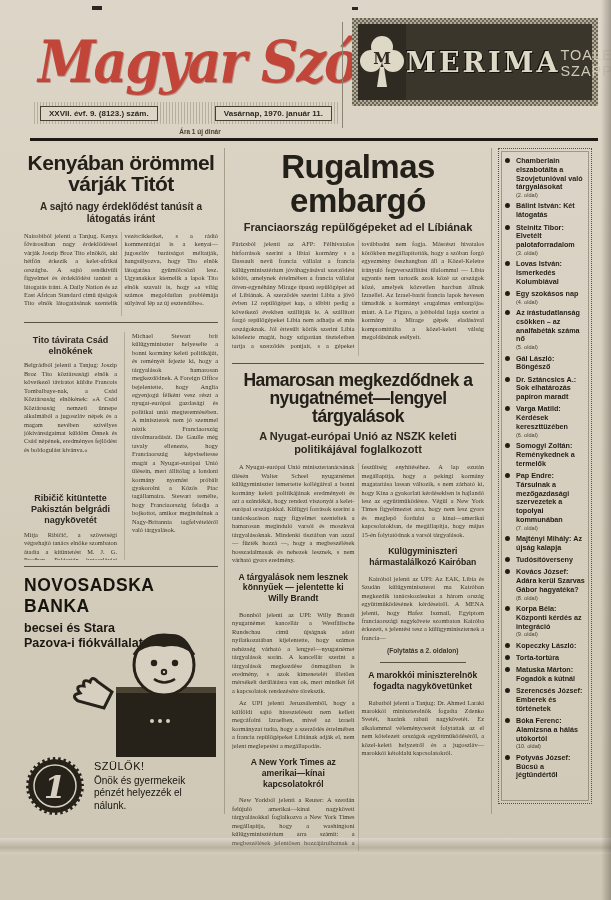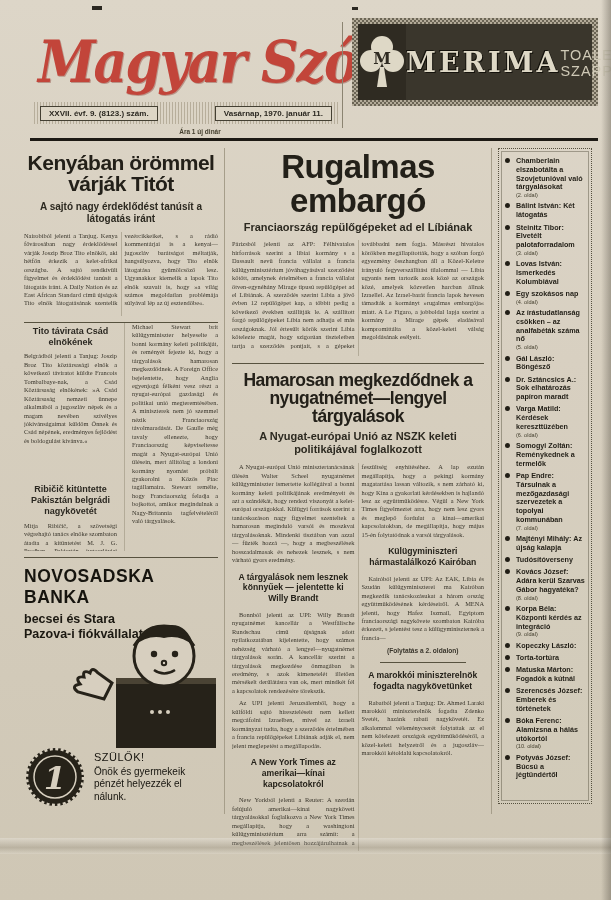--- a/index.html
+++ b/index.html
@@ -50,21 +50,21 @@
   .body-text{font-size:6.4px;line-height:1.32;text-align:justify;color:#3a362c;overflow:hidden;}
   .two-col{column-count:2;column-gap:7px;column-rule:1px solid #b3ab98;column-fill:auto;}
   .inner-head{font-family:"Liberation Sans",sans-serif;font-weight:bold;font-size:8.6px;line-height:1.25;
     text-align:center;margin:7px 4px;break-inside:avoid;color:#26231b;}
   .para{margin:0 0 4px 0;text-indent:7px;}
   .rule{border:none;border-top:1px solid #57523f;margin:6px 18px;}
   .center-note{font-family:"Liberation Sans",sans-serif;font-weight:bold;font-size:6.6px;text-align:center;margin:5px 0;}
   
   .kenya-headline{font-size:21px;margin:4px 0 6px;}
   .kenya-sub{font-size:10px;margin:2px 6px 7px;line-height:1.2;}
-  .left-row{display:flex;margin-top:6px;border-top:1px solid #57523f;padding-top:0;height:228px;overflow:hidden;}
+  .left-row{display:flex;margin-top:6px;border-top:1px solid #57523f;padding-top:9px;height:228px;overflow:hidden;}
   .subcol{width:93px;flex:none;}
   .subcol + .subcol{margin-left:7px;border-left:1px solid #b3ab98;padding-left:7px;width:86px;}
   .mini-head{font-family:"Liberation Sans",sans-serif;font-weight:bold;font-size:9px;text-align:center;line-height:1.2;margin:3px 0 5px;}
   
   .banka{border-top:1px solid #57523f;margin-top:6px;padding-top:8px;height:248px;overflow:hidden;position:relative;}
   .banka-title{font-family:"Liberation Sans",sans-serif;font-weight:900;font-size:17.5px;letter-spacing:.5px;color:#16140e;}
   .banka-sub{font-family:"Liberation Sans",sans-serif;font-weight:bold;font-size:12.5px;line-height:1.2;margin-top:4px;width:130px;color:#1b1811;}
   .banka-art{position:absolute;right:0px;top:58px;}
   .banka-footer{position:absolute;left:0;bottom:6px;display:flex;align-items:center;}
   .banka-copy{font-family:"Liberation Sans",sans-serif;font-weight:normal;width:110px;margin-left:8px;color:#16140e;}

